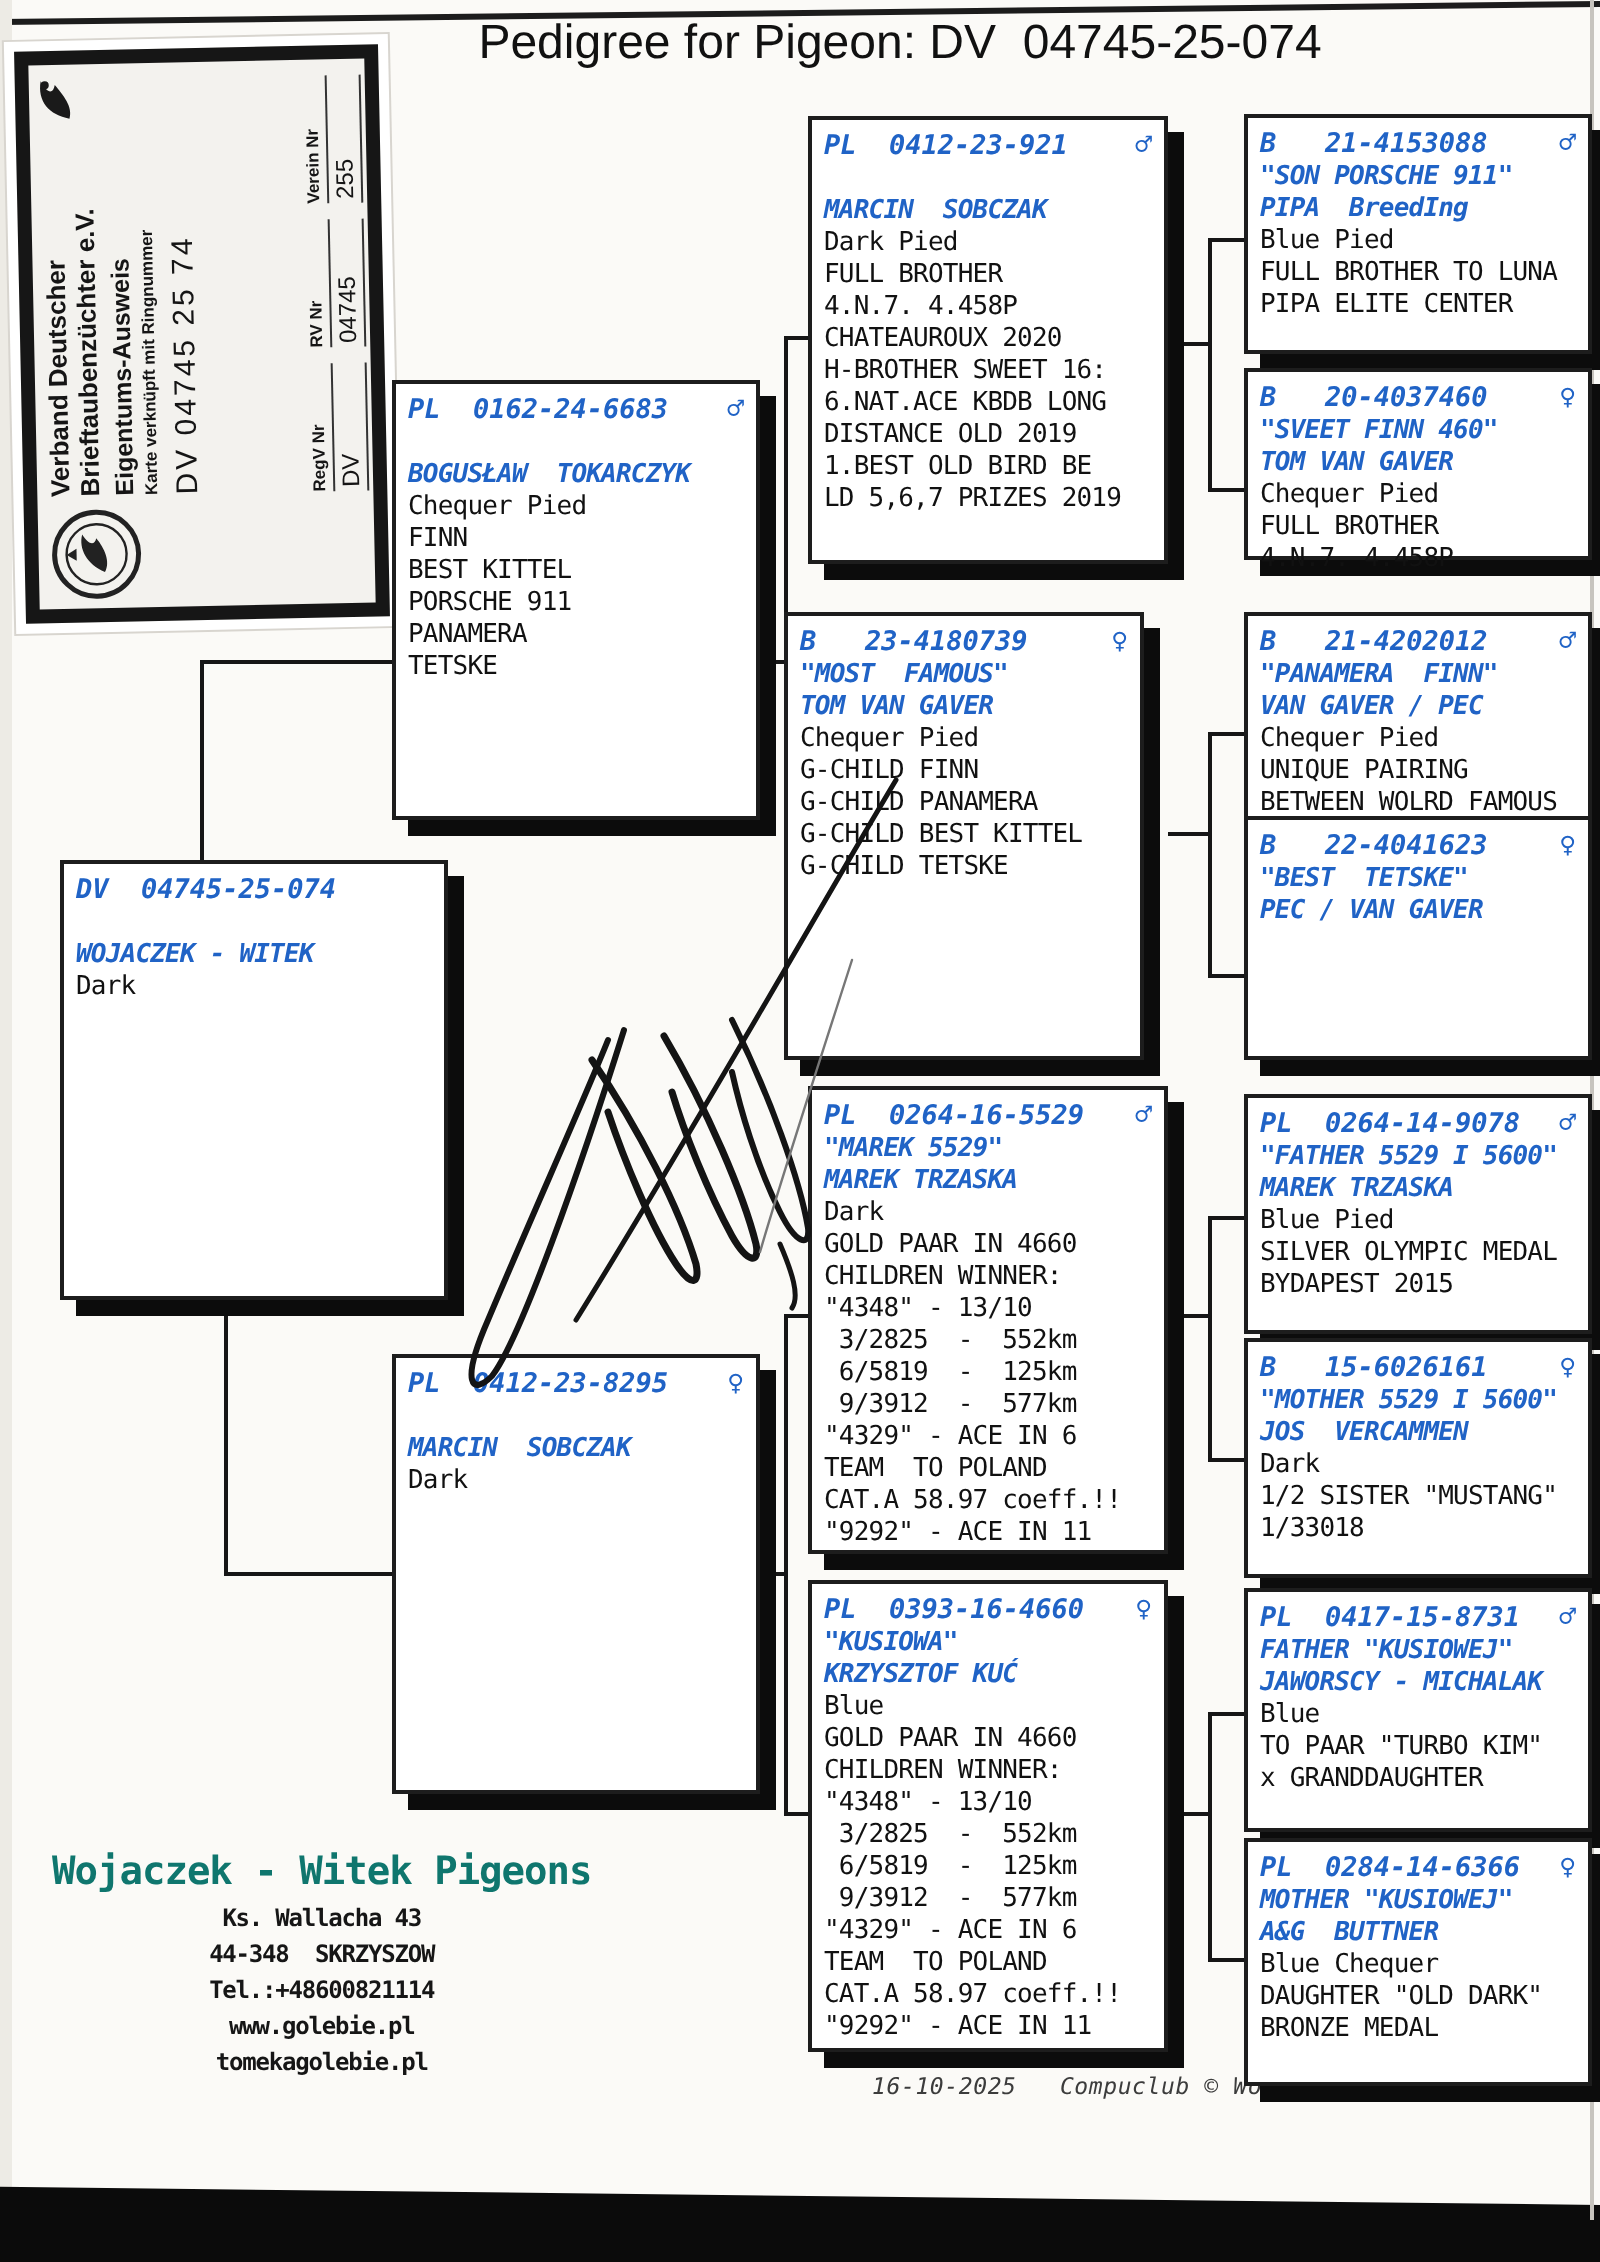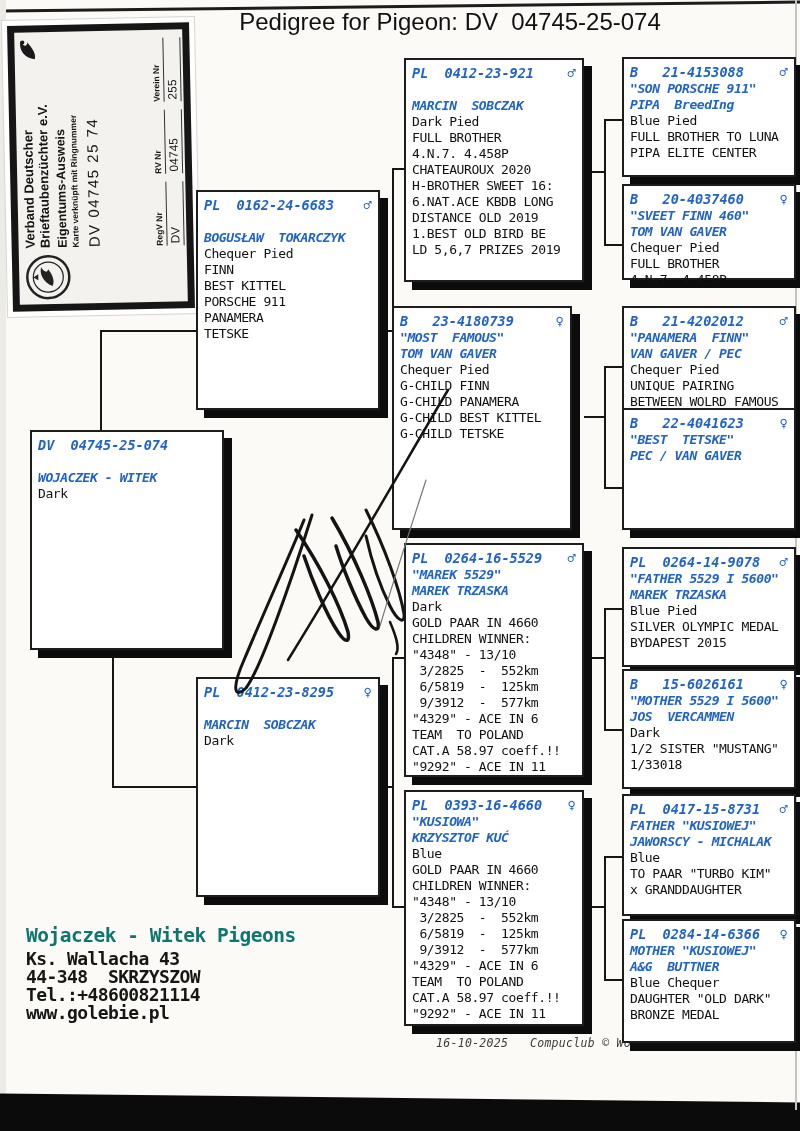--- a/index.html
+++ b/index.html
@@ -50,21 +50,21 @@
   .hline,.vline{position:absolute;background:#161616;z-index:1;}
   .hline{height:2px;}
   .vline{width:2px;}
 
   
   #sig{position:absolute;left:220px;top:370px;z-index:9;pointer-events:none;}
 
   
   .owner{position:absolute;left:26px;top:924px;}
   .owner-name{color:#0f766e;font-size:19.5px;font-weight:bold;letter-spacing:-0.5px;white-space:pre;}
-  .owner-lines{margin-top:3px;font-size:18px;font-weight:bold;color:#161616;line-height:18px;letter-spacing:-0.6px;}
+  .owner-lines{margin-top:3px;font-size:12px;font-weight:bold;color:#161616;line-height:18px;letter-spacing:-0.6px;text-align:center;}
   .owner-lines .tline{white-space:pre;}
 
   .print-footer{position:absolute;right:10px;top:1036px;font-size:11.5px;font-style:italic;
                 color:#3c3c3c;white-space:pre;letter-spacing:0.3px;}
 </style>
 </head>
 <body>
 
 <div id="scan">
 
@@ -375,20 +375,21 @@
     </g>
   </svg>
 
   <div class="owner">
     <div class="owner-name">Wojaczek - Witek Pigeons</div>
     <div class="owner-lines">
         <div class="tline">Ks. Wallacha 43</div>
         <div class="tline">44-348  SKRZYSZOW</div>
         <div class="tline">Tel.:+48600821114</div>
         <div class="tline">www.golebie.pl</div>
+        <div class="tline">tomekagolebie.pl</div>
       </div>
   </div>
 
   <div class="print-footer">16-10-2025   Compuclub © Wojaczek - Witek Pigeons</div>
 
   <div class="edge-bottom"></div>
   <div class="edge-right"></div>
 </div>
 
 </body></html>

